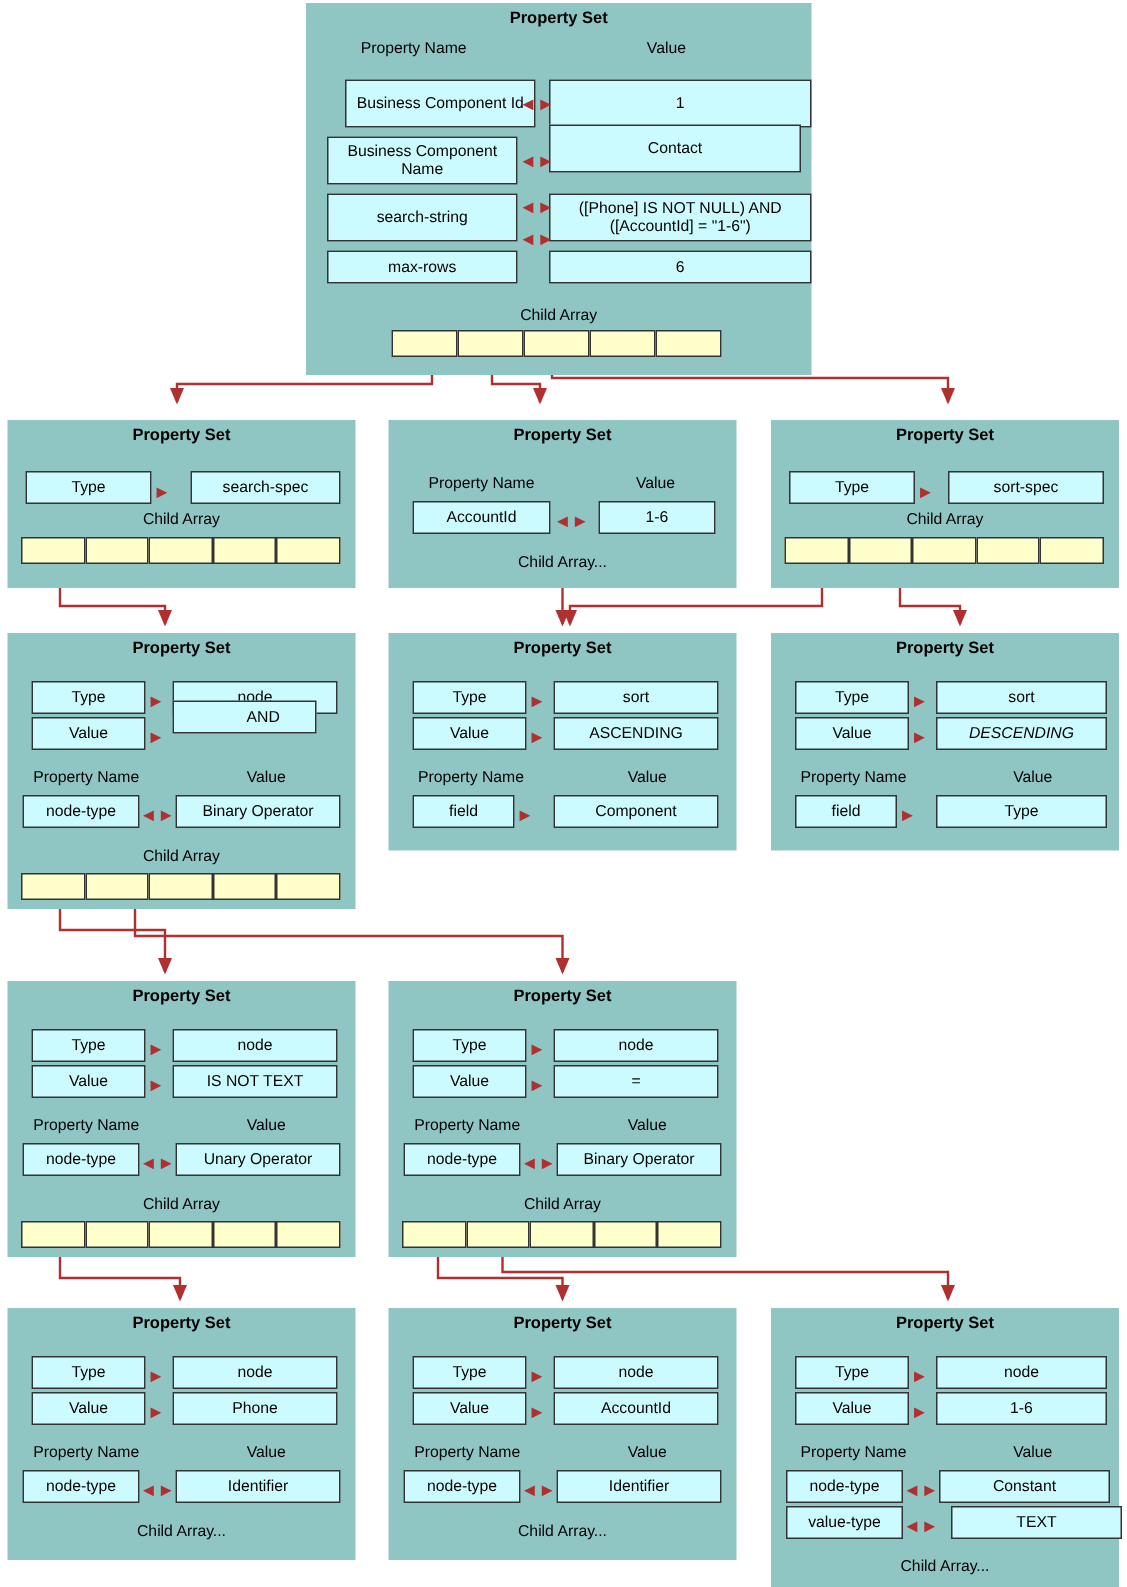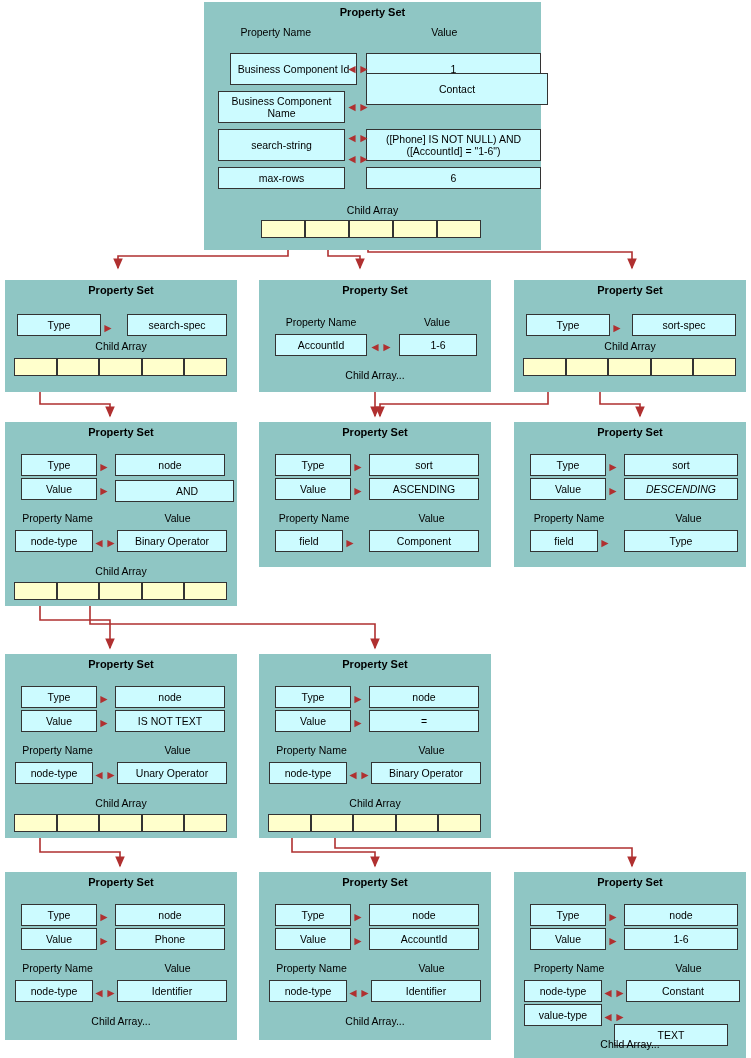--- a/index.html
+++ b/index.html
@@ -56,21 +56,21 @@
     <div class="ps-title">Property Set</div>
     <div class="hdr" style="margin-top:8px;">
       <div style="width:128px;text-align:center;">Property Name</div>
       <div style="width:178px;text-align:center;">Value</div>
     </div>
 
     <div style="position:absolute;left:26px;top:51px;width:127px;height:32px;" class="cell">Business Component Id</div>
     <div style="position:absolute;left:162px;top:51px;width:175px;height:32px;" class="cell">1</div>
 
     <div style="position:absolute;left:14px;top:89px;width:127px;height:32px;" class="cell">Business Component Name</div>
-    <div style="position:absolute;left:162px;top:71px;width:182px;height:32px;" class="cell">Contact</div>
+    <div style="position:absolute;left:162px;top:81px;width:168px;height:32px;" class="cell">Contact</div>
 
     <div style="position:absolute;left:14px;top:127px;width:127px;height:32px;" class="cell">search-string</div>
     <div style="position:absolute;left:162px;top:127px;width:175px;height:32px;padding:0 4px;" class="cell">([Phone] IS NOT NULL) AND ([AccountId] = "1-6")</div>
 
     <div style="position:absolute;left:14px;top:165px;width:127px;height:22px;" class="cell">max-rows</div>
     <div style="position:absolute;left:162px;top:165px;width:175px;height:22px;" class="cell">6</div>
 
     <div style="position:absolute;left:142px;top:60px;color:#b03030;font-size:12px;">◄►</div>
     <div style="position:absolute;left:142px;top:98px;color:#b03030;font-size:12px;">◄►</div>
     <div style="position:absolute;left:142px;top:129px;color:#b03030;font-size:12px;">◄►</div>
@@ -126,21 +126,21 @@
     </div>
   </div>
 
   <div class="ps" style="left:5px;top:422px;width:232px;height:184px;">
     <div class="ps-title">Property Set</div>
     <div style="position:absolute;left:16px;top:32px;width:76px;height:22px;" class="cell">Type</div>
     <div style="position:absolute;left:93px;top:38px;color:#b03030;font-size:12px;">►</div>
     <div style="position:absolute;left:110px;top:32px;width:110px;height:22px;" class="cell">node</div>
     <div style="position:absolute;left:16px;top:56px;width:76px;height:22px;" class="cell">Value</div>
     <div style="position:absolute;left:93px;top:62px;color:#b03030;font-size:12px;">►</div>
-    <div style="position:absolute;left:110px;top:58px;width:119px;height:22px;padding-left:25px;" class="cell">AND</div>
+    <div style="position:absolute;left:110px;top:45px;width:96px;height:22px;padding-left:25px;" class="cell">AND</div>
 
     <div style="position:absolute;left:0px;top:90px;width:105px;text-align:center;font-size:10.5px;">Property Name</div>
     <div style="position:absolute;left:120px;top:90px;width:105px;text-align:center;font-size:10.5px;">Value</div>
     <div style="position:absolute;left:10px;top:108px;width:78px;height:22px;" class="cell">node-type</div>
     <div style="position:absolute;left:88px;top:114px;color:#b03030;font-size:12px;">◄►</div>
     <div style="position:absolute;left:112px;top:108px;width:110px;height:22px;" class="cell">Binary Operator</div>
 
     <div class="label" style="position:absolute;left:0;top:143px;width:232px;">Child Array</div>
     <div class="childarray" style="position:absolute;left:9px;top:160px;width:213px;height:20px;">
       <div class="slot"></div>
@@ -278,18 +278,18 @@
     <div style="position:absolute;left:93px;top:62px;color:#b03030;font-size:12px;">►</div>
     <div style="position:absolute;left:110px;top:56px;width:114px;height:22px;" class="cell">1-6</div>
 
     <div style="position:absolute;left:0px;top:90px;width:110px;text-align:center;font-size:10.5px;">Property Name</div>
     <div style="position:absolute;left:122px;top:90px;width:105px;text-align:center;font-size:10.5px;">Value</div>
     <div style="position:absolute;left:10px;top:108px;width:78px;height:22px;" class="cell">node-type</div>
     <div style="position:absolute;left:88px;top:114px;color:#b03030;font-size:12px;">◄►</div>
     <div style="position:absolute;left:112px;top:108px;width:114px;height:22px;" class="cell">Constant</div>
     <div style="position:absolute;left:10px;top:132px;width:78px;height:22px;" class="cell">value-type</div>
     <div style="position:absolute;left:88px;top:138px;color:#b03030;font-size:12px;">◄►</div>
-    <div style="position:absolute;left:100px;top:132px;width:114px;height:22px;margin-top:20px;" class="cell">TEXT</div>
+    <div style="position:absolute;left:120px;top:132px;width:114px;height:22px;" class="cell">TEXT</div>
 
     <div class="label" style="position:absolute;left:0;top:166px;width:232px;">Child Array...</div>
   </div>
 
 </div>
 
 </body></html>

